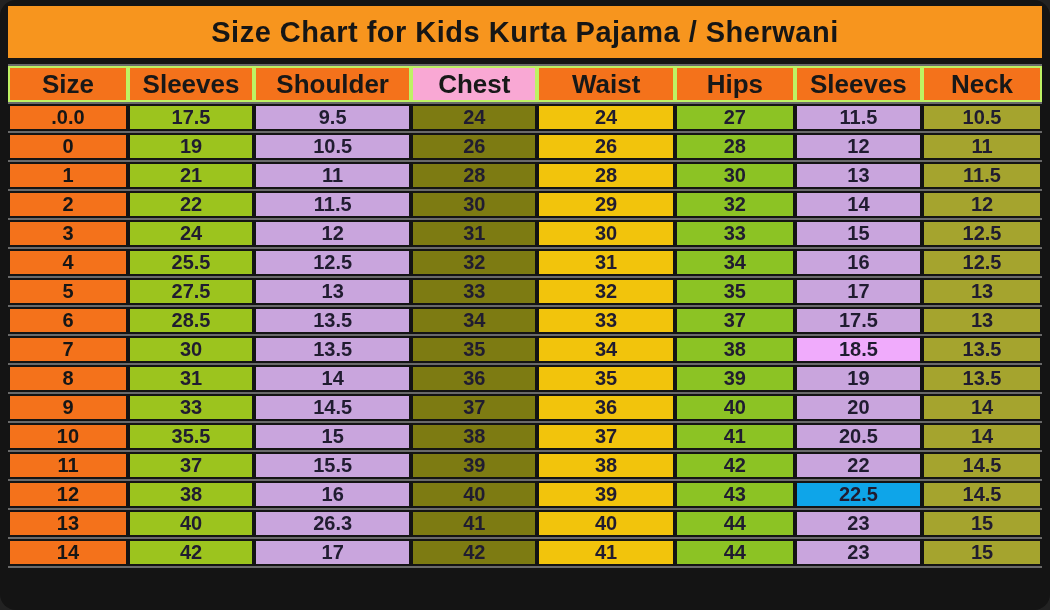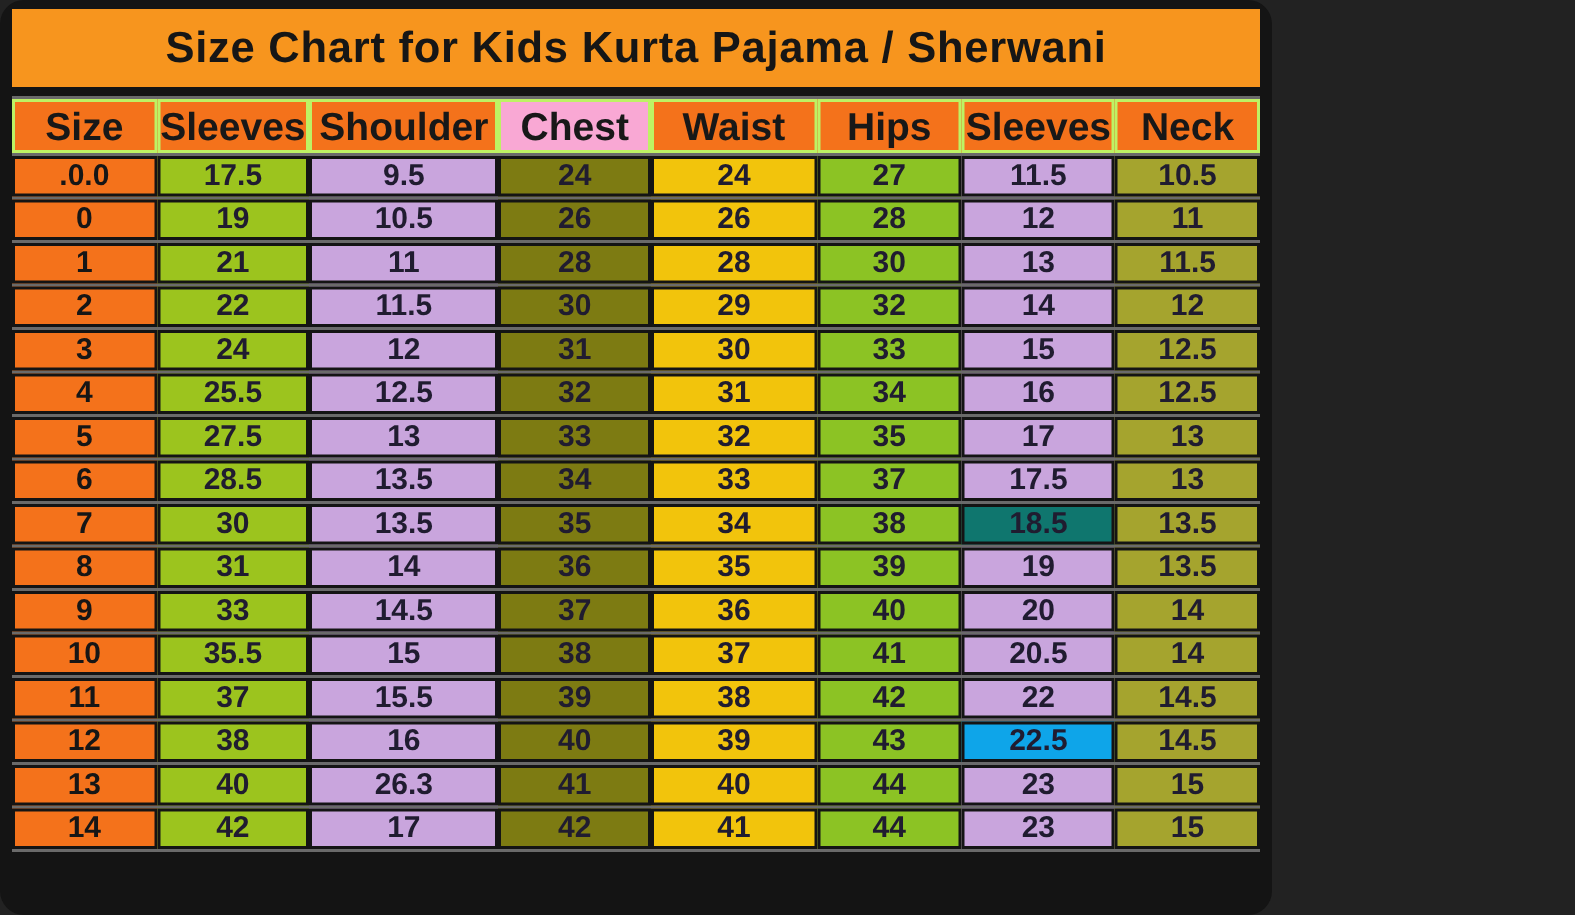--- a/index.html
+++ b/index.html
@@ -2,21 +2,21 @@
 <html><head>
 <meta charset="utf-8">
 <style>
   * { margin: 0; padding: 0; box-sizing: border-box; }
   html, body { background: #222; }
   body {
     font-family: "Liberation Sans", "DejaVu Sans", sans-serif;
     width: 1050px; height: 610px;
   }
   .frame {
-    width: 848px; height: 610px;
+    width: 1050px; height: 610px;
     background: #141414;
     padding: 6px 8px 6px 8px;
     overflow: hidden;
     border-radius: 16px;
   }
   .title-band {
     height: 52px;
     display: flex; align-items: center; justify-content: center;
     margin-bottom: 6px;
   }
@@ -166,21 +166,21 @@
           <td style="background: rgb(201, 165, 221);">17.5</td>
           <td style="background: rgb(165, 164, 46);">13</td>
         </tr>
         <tr>
           <td style="background: rgb(244, 114, 27); color: rgb(22, 22, 22);">7</td>
           <td style="background: rgb(156, 196, 30);">30</td>
           <td style="background: rgb(201, 165, 221);">13.5</td>
           <td style="background: rgb(125, 123, 18);">35</td>
           <td style="background: rgb(242, 196, 12);">34</td>
           <td style="background: rgb(140, 195, 36);">38</td>
-          <td style="background: #0f766e;">18.5</td>
+          <td style="background: #f0abfc;">18.5</td>
           <td style="background: rgb(165, 164, 46);">13.5</td>
         </tr>
         <tr>
           <td style="background: rgb(244, 114, 27); color: rgb(22, 22, 22);">8</td>
           <td style="background: rgb(156, 196, 30);">31</td>
           <td style="background: rgb(201, 165, 221);">14</td>
           <td style="background: rgb(125, 123, 18);">36</td>
           <td style="background: rgb(242, 196, 12);">35</td>
           <td style="background: rgb(140, 195, 36);">39</td>
           <td style="background: rgb(201, 165, 221);">19</td>

